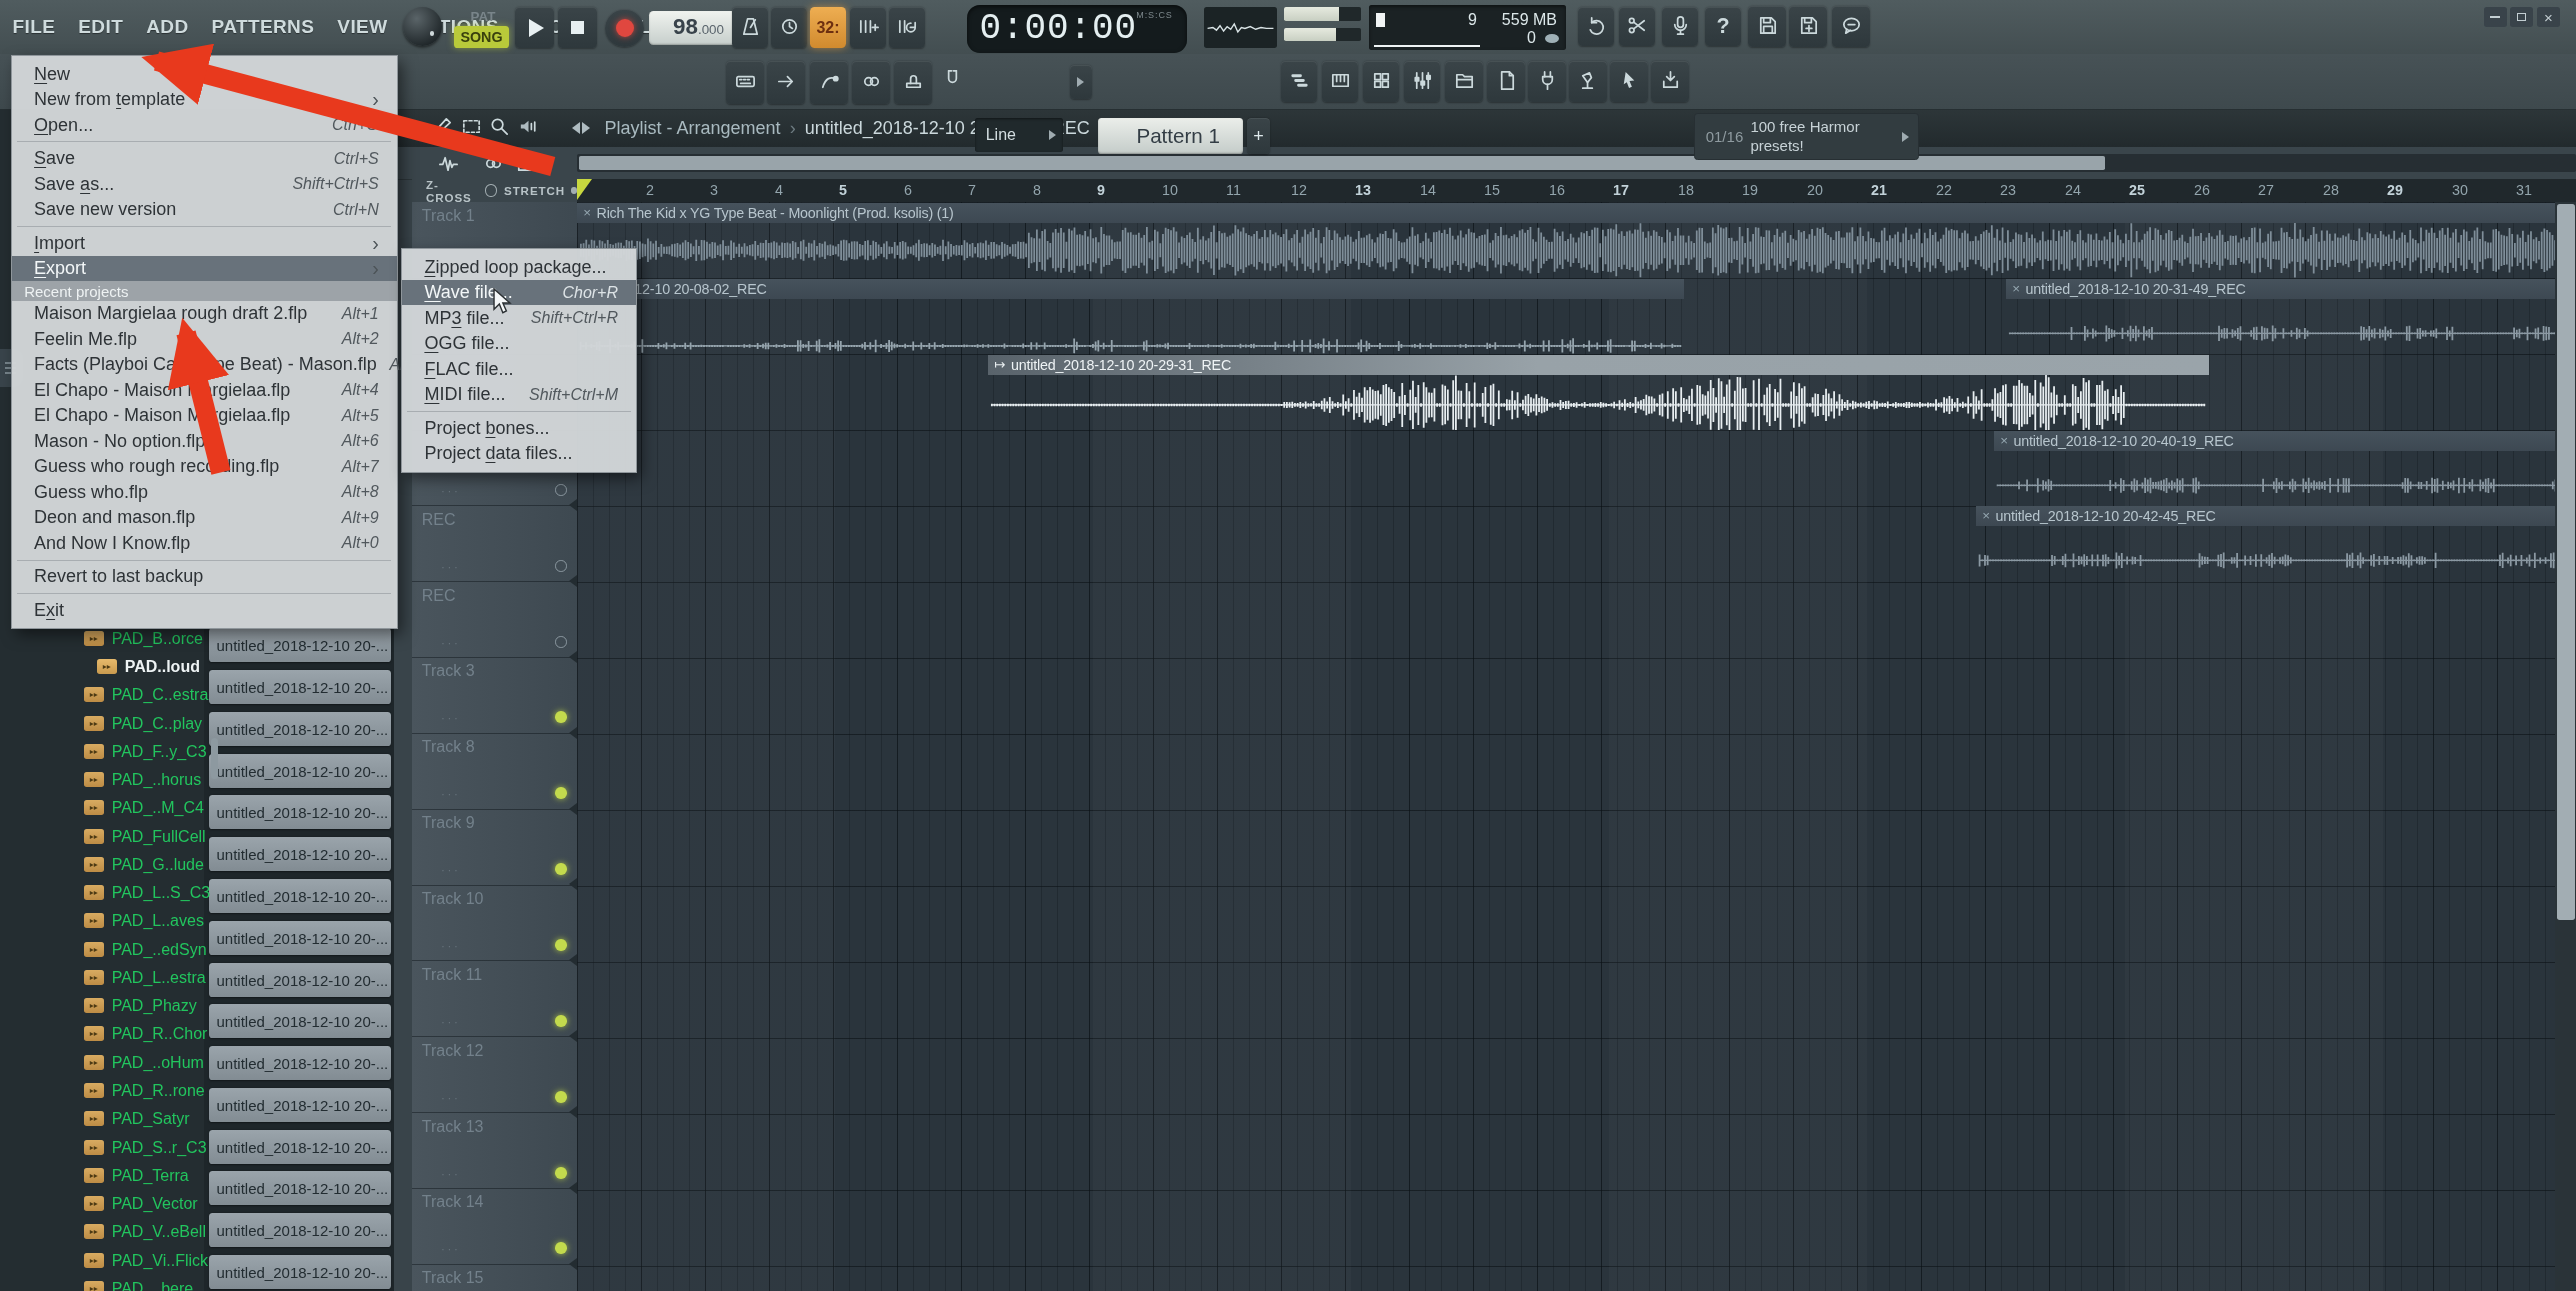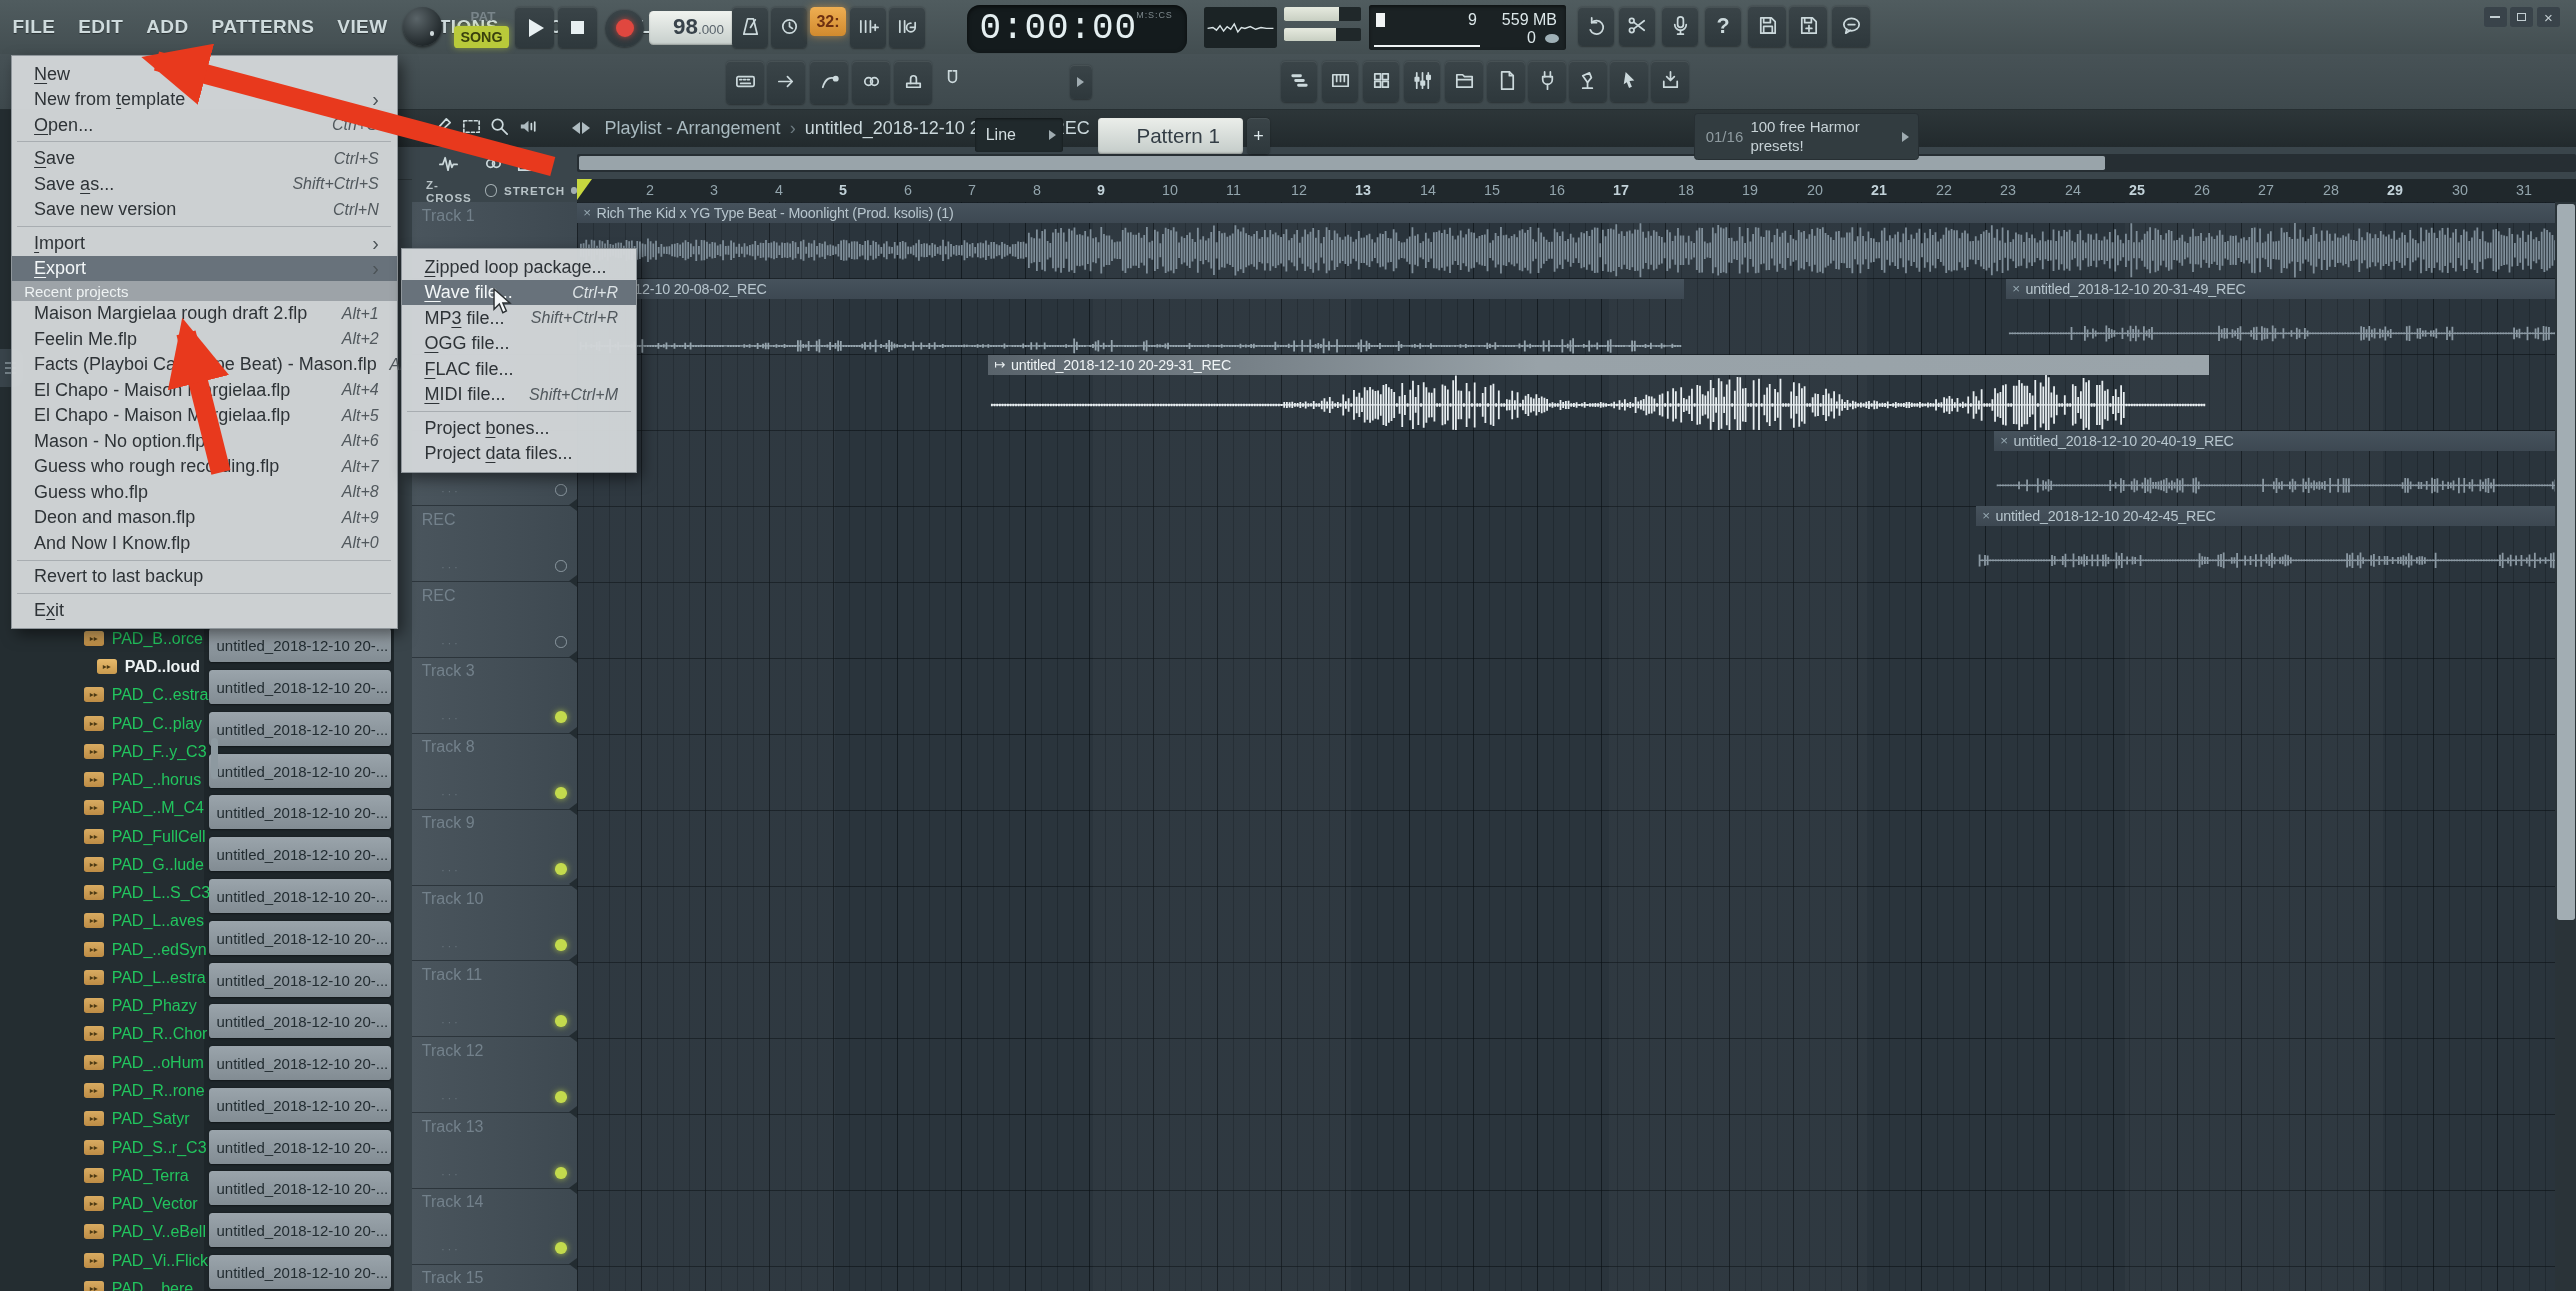--- a/index.html
+++ b/index.html
@@ -180,21 +180,21 @@
             <path d="M9 4 L5 20 H19 L15 4 Z"></path>
             <path d="M12 13 L17 5"></path>
           </svg></span>
       </div>
     <div class="tbtn" style="left:771px;top:7.2px;width:36px;height:41px;">
         <span><svg width="23" height="23" viewBox="0 0 24 24" fill="none" stroke="#ccd9dc" stroke-width="1.8" stroke-linecap="round" stroke-linejoin="round">
             <circle cx="12" cy="12" r="7"></circle>
             <path d="M12 8 V12 L15 14"></path>
           </svg></span>
       </div>
-    <div class="tbtn" id="precount" style="left:810px;top:7.2px;width:36px;height:29px;">32:</div>
+    <div class="tbtn" id="precount" style="left:810px;top:7.2px;width:36px;height:41px;">32:</div>
     <div class="tbtn" style="left:850px;top:7.2px;width:36px;height:41px;">
         <span><svg width="23" height="23" viewBox="0 0 24 24" fill="none" stroke="#ccd9dc" stroke-width="1.8" stroke-linecap="round" stroke-linejoin="round">
             <path d="M4 6 V18 M9 6 V18 M14 6 V18"></path>
             <path d="M19 10 V16 M16 13 H22"></path>
           </svg></span>
       </div>
     <div class="tbtn" style="left:889px;top:7.2px;width:36px;height:41px;">
         <span><svg width="23" height="23" viewBox="0 0 24 24" fill="none" stroke="#ccd9dc" stroke-width="1.8" stroke-linecap="round" stroke-linejoin="round">
             <path d="M4 6 V18 M9 6 V18"></path>
             <path d="M20 13 a4.5 4.5 0 1 1 -4.5 -4.5"></path>
@@ -863,21 +863,21 @@
         <span class="mi-short"></span>
       </div>
     </div>
   <div class="menu-panel" id="export-menu">
       <div class="menu-item">
         <span class="mi-label"><u>Z</u>ipped loop package...</span>
         <span class="mi-short"></span>
       </div>
       <div class="menu-item hl">
         <span class="mi-label"><u>W</u>ave file...</span>
-        <span class="mi-short">Ctrl+R</span>
+        <span class="mi-short">Chor+R</span>
       </div>
       <div class="menu-item">
         <span class="mi-label">MP<u>3</u> file...</span>
         <span class="mi-short">Shift+Ctrl+R</span>
       </div>
       <div class="menu-item">
         <span class="mi-label"><u>O</u>GG file...</span>
         <span class="mi-short"></span>
       </div>
       <div class="menu-item">

